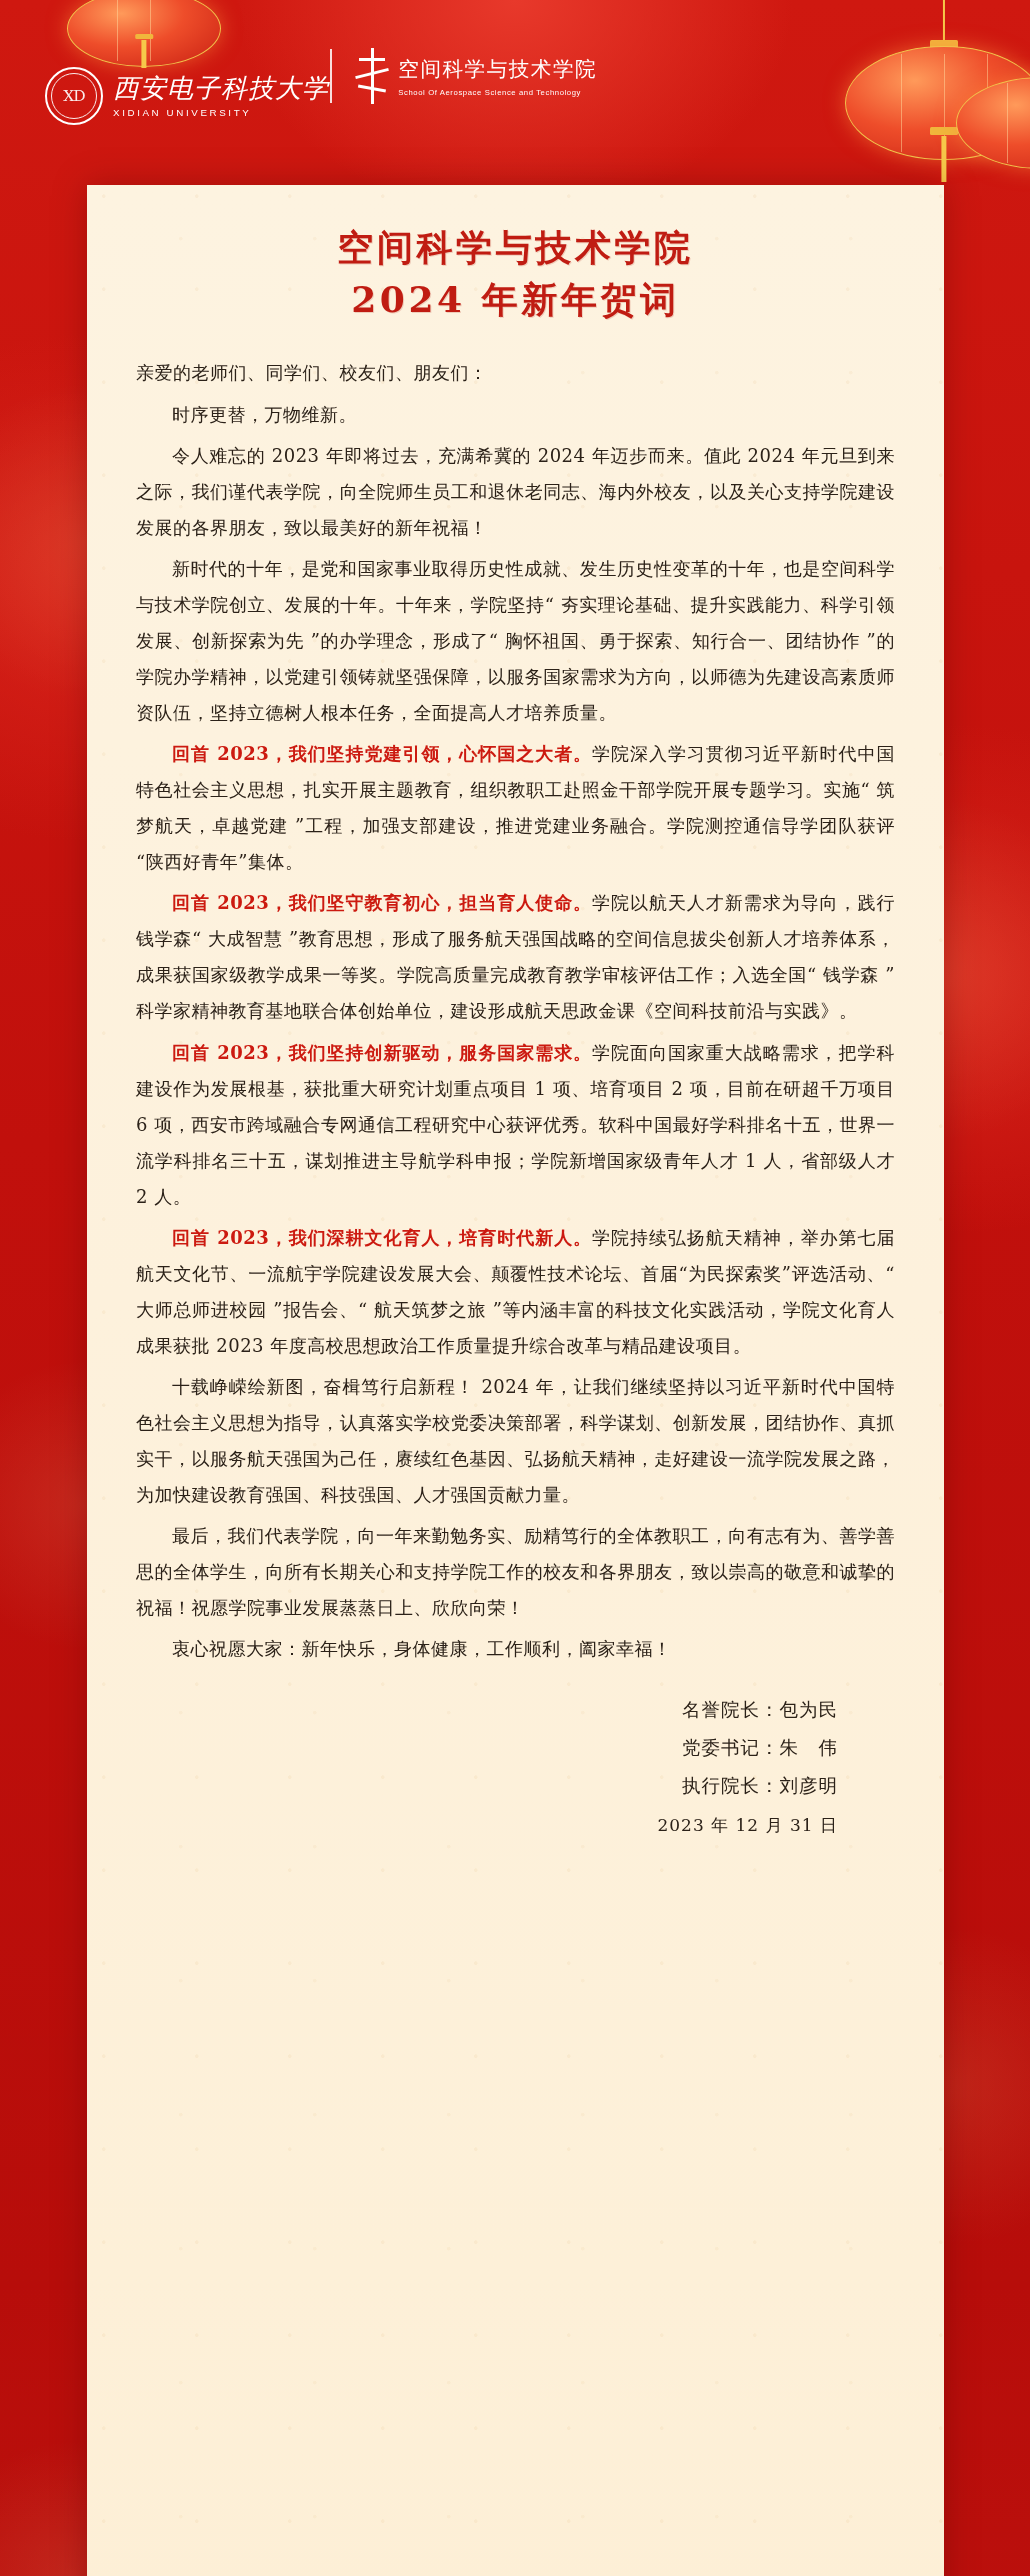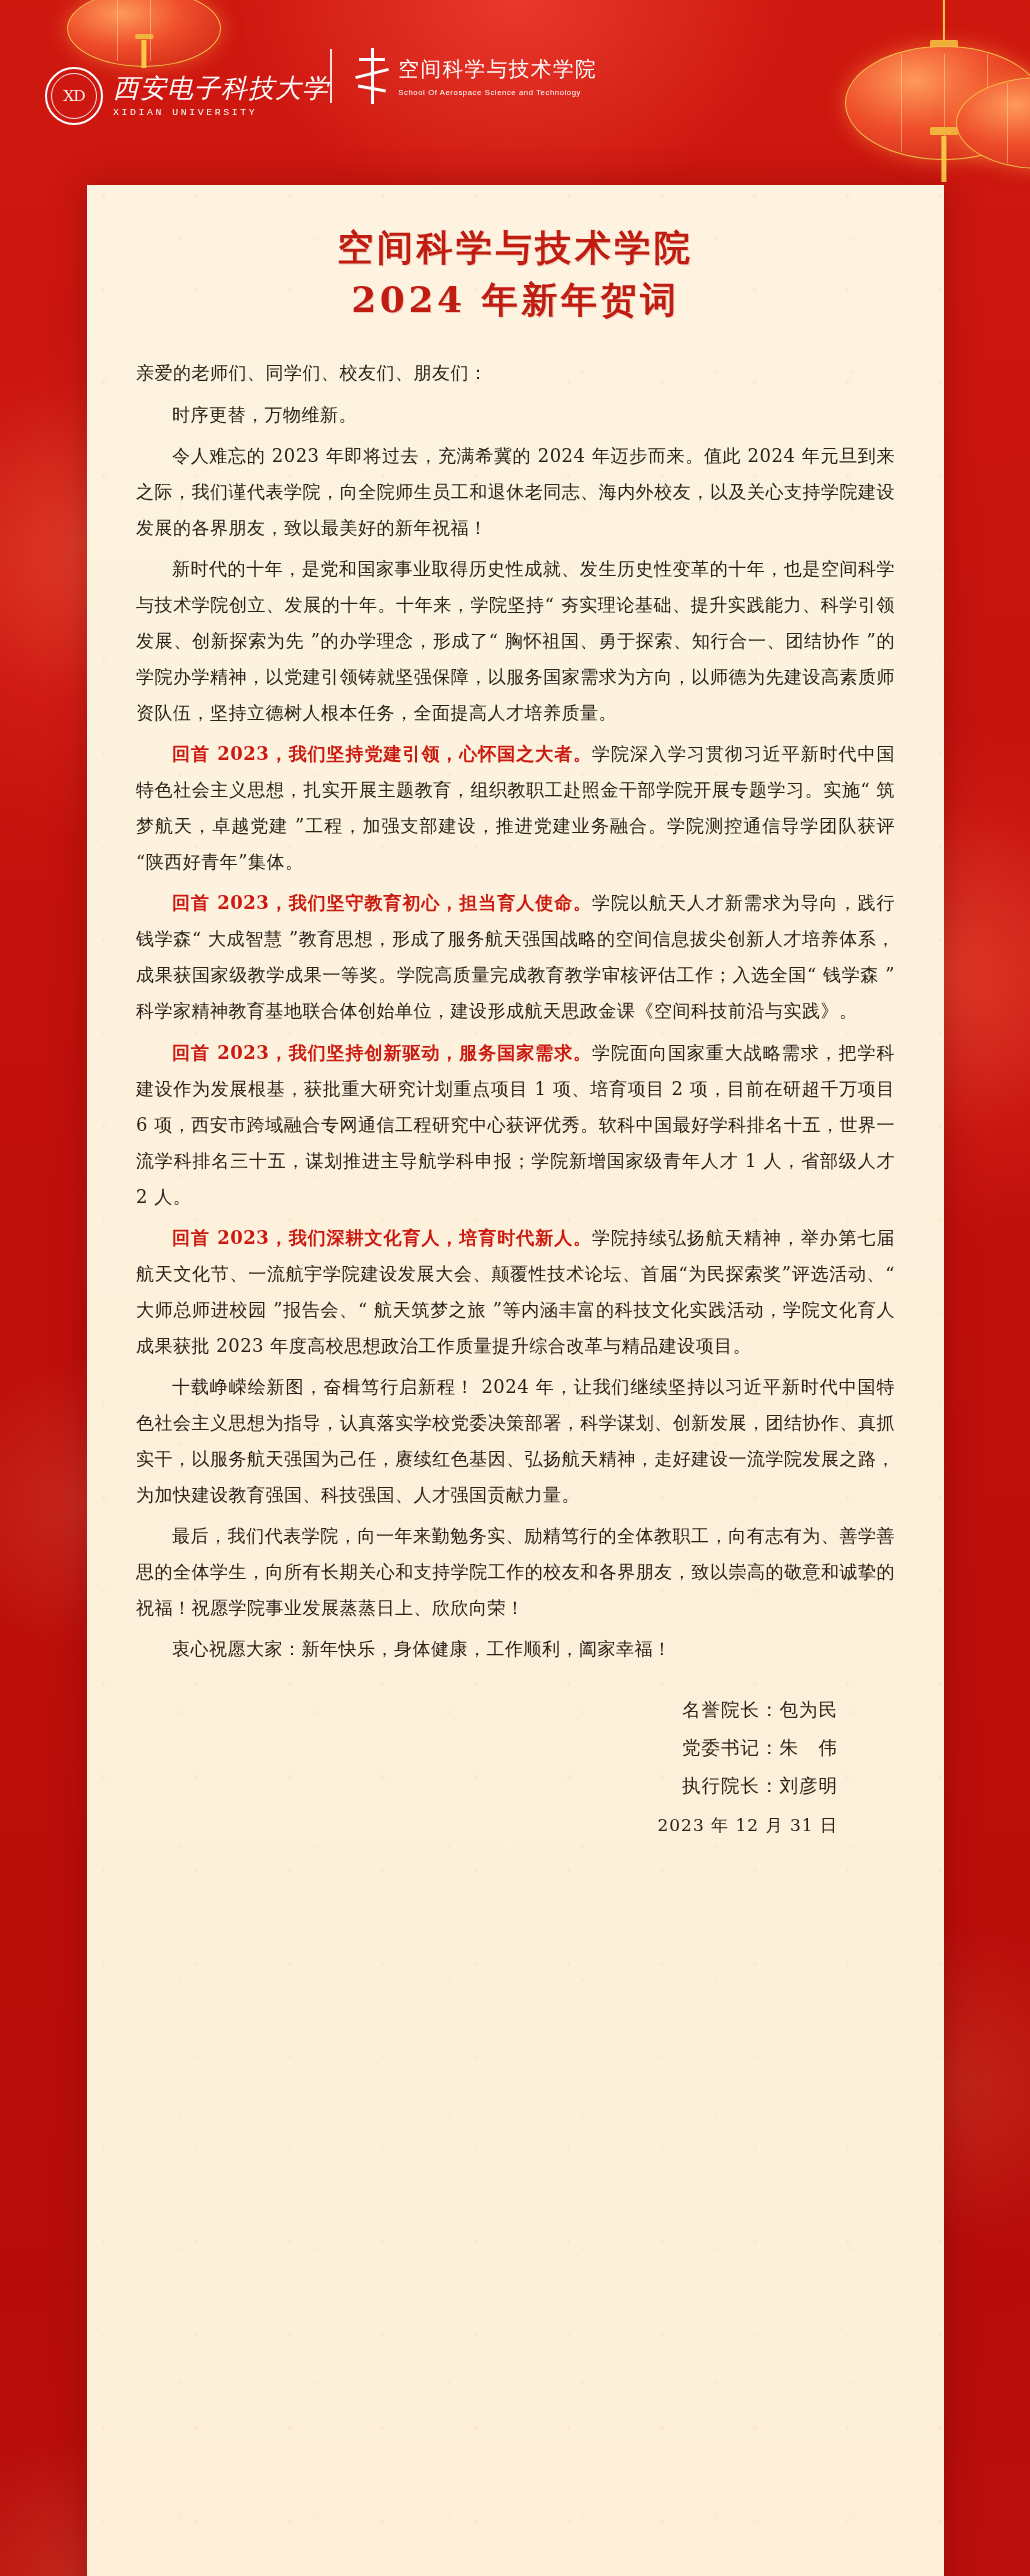--- a/index.html
+++ b/index.html
@@ -42,21 +42,21 @@
     background:transparent;
   }
   .seal .inner{
     width:44px;height:44px;border-radius:50%;
     border:1.5px solid #ffffff;opacity:.92;
     display:flex;align-items:center;justify-content:center;
     font-size:15.5px;color:#fff;letter-spacing:-1px;
   }
   .uni-txt{color:#fff;}
   .uni-cn{font-size:26px;letter-spacing:1px;font-family:"DejaVu Serif",serif;line-height:1.1;white-space:nowrap;font-style:italic;}
-  .uni-en{font-size:9.8px;letter-spacing:2.6px;margin-top:4.6px;font-family:Liberation Mono, monospace;}
+  .uni-en{font-size:9.8px;letter-spacing:2.6px;margin-top:4.6px;font-family:Liberation Sans, sans-serif;}
   .divider-v{position:absolute;left:330px;top:49px;width:1.5px;height:54px;background:rgba(255,255,255,.85);}
   .school-wrap{position:absolute;left:355px;top:48px;display:flex;align-items:center;gap:9.3px;}
   .school-mark{width:34px;height:56px;position:relative;}
   .school-mark .stroke{position:absolute;background:#fff;}
   .school-txt-cn{color:#fff;font-size:20.6px;letter-spacing:1.5px;white-space:nowrap;}
   .school-txt-en{color:#fff;font-size:7.7px;letter-spacing:0.6px;margin-top:5.2px;font-family:"Liberation Sans",sans-serif;white-space:nowrap;}
 
   
   .lantern{position:absolute;}
   .lantern .cord{position:absolute;left:50%;top:-618px;width:2.1px;height:618px;background:#f6c94a;transform:translateX(-50%);}

